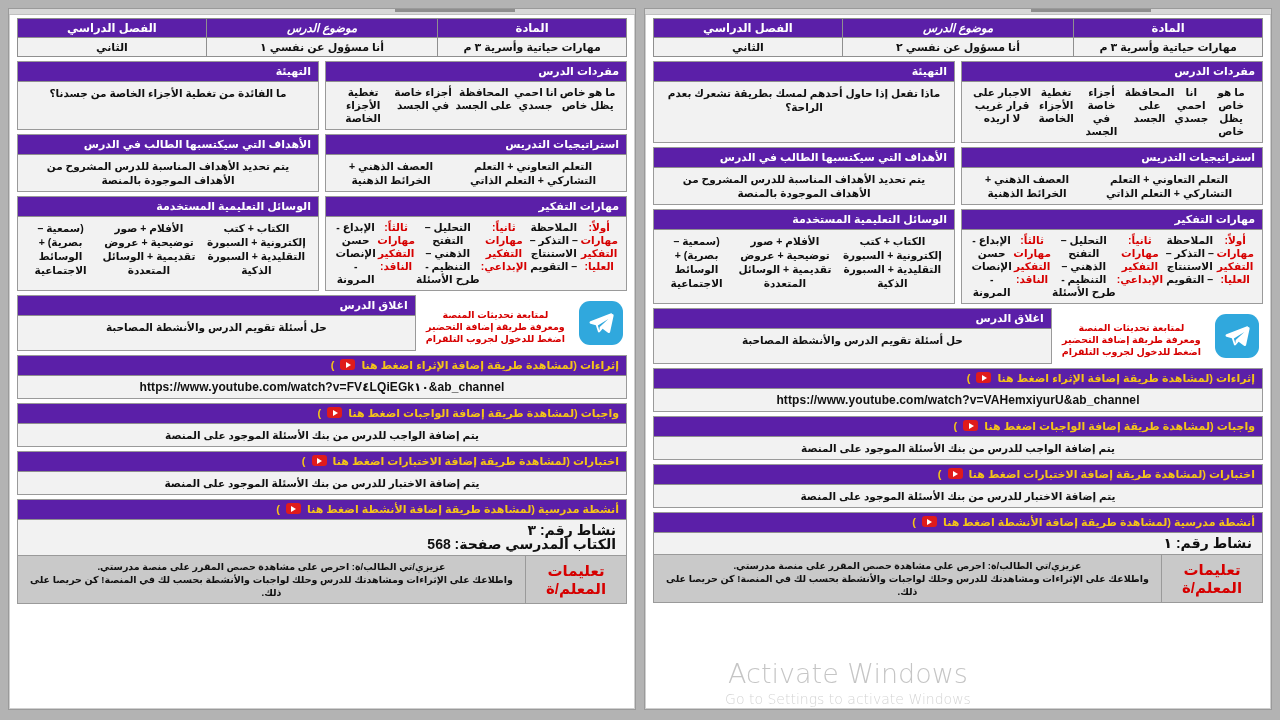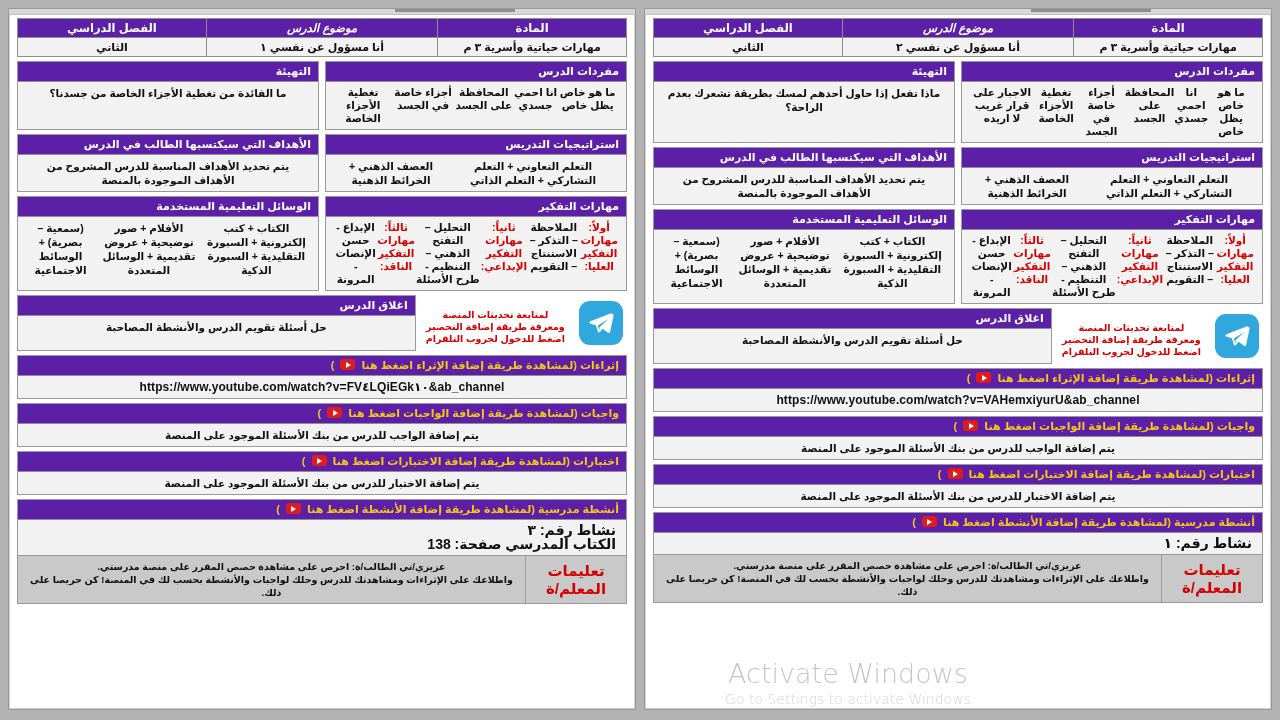--- a/index.html
+++ b/index.html
@@ -448,21 +448,21 @@
         </div>
         <div class="body">يتم إضافة الاختبار للدرس من بنك الأسئلة الموجود على المنصة</div>
       </div>
 
       <div class="box full">
         <div class="bar amber">
           <span>أنشطة مدرسية (لمشاهدة طريقة إضافة الأنشطة اضغط هنا </span><span class="yt"></span><span> )</span>
         </div>
         <div class="act-body">
           <div>نشاط رقم: ٣</div>
-          <div>الكتاب المدرسي صفحة: 138</div>
+          <div>الكتاب المدرسي صفحة: 568</div>
         </div>
         <div class="teacher">
           <div class="teacher-label">تعليمات المعلم/ة</div>
           <div class="teacher-text">
             <div>عزيزي/تي الطالب/ة: احرص على مشاهدة حصص المقرر على منصة مدرستي.</div>
             <div>واطلاعك على الإثراءات ومشاهدتك للدرس وحلك لواجبات والأنشطة بحسب لك في المنصة! كن حريصا على ذلك.</div>
           </div>
         </div>
       </div>
 

